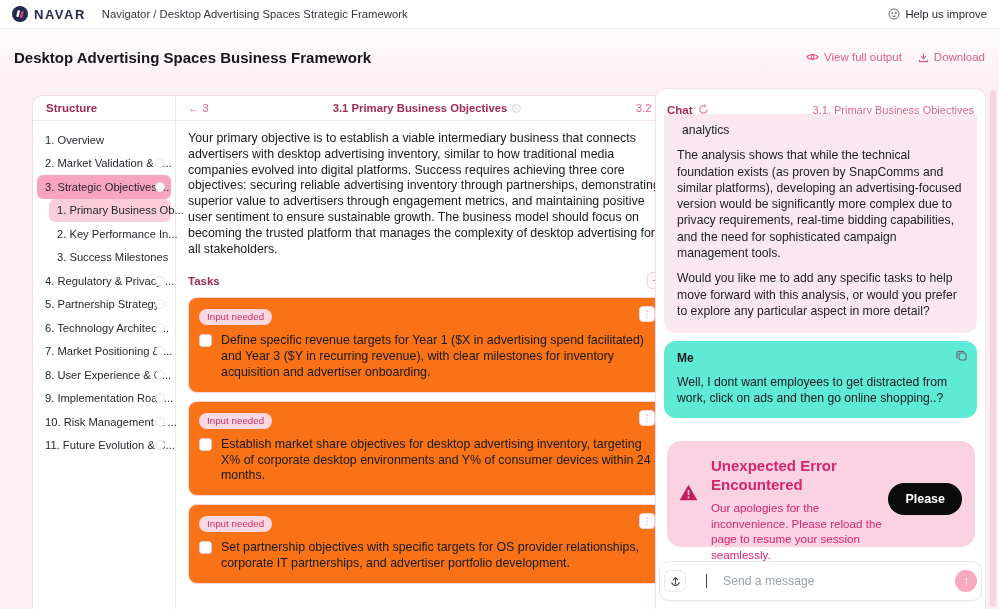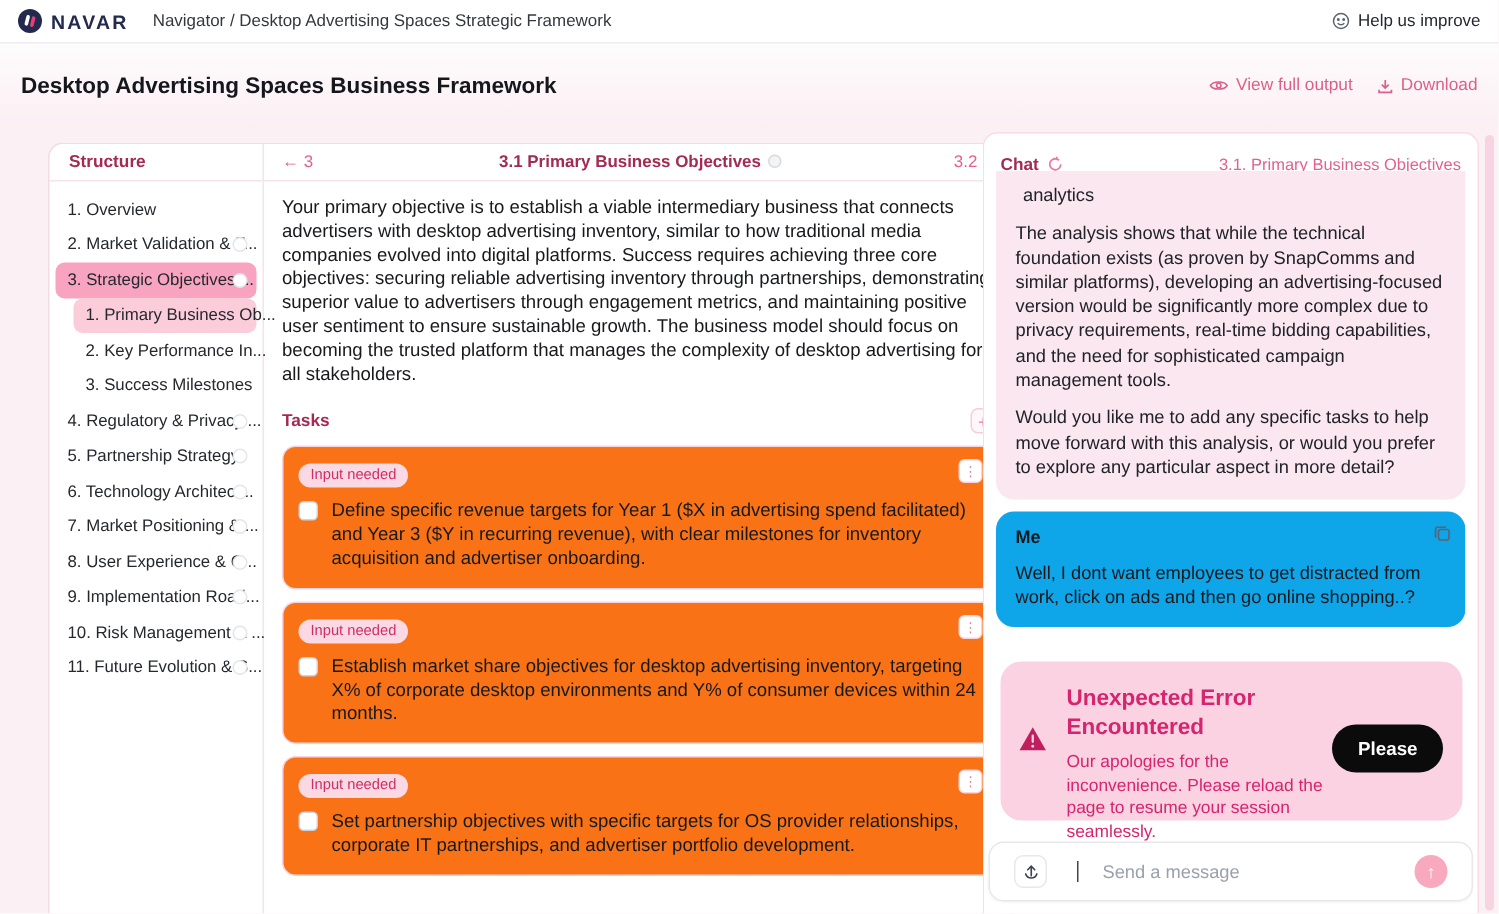--- a/index.html
+++ b/index.html
@@ -69,35 +69,35 @@
   .chat-card { position:absolute; left:655px; width:331px; top:88px; bottom:0; background:#fff;
                border:1px solid #f6dde6; border-bottom:none; border-radius:10px 10px 0 0; overflow:hidden; }
   .chat-header { height:41px; display:flex; align-items:center; justify-content:space-between; padding:0 11px; }
   .chat-title { color:#a32b52; font-weight:bold; font-size:11.5px; display:flex; align-items:center; gap:5px; }
   .chat-section { color:#e4618d; font-size:11px; }
   .chat-scroll { position:absolute; top:25px; left:8px; right:8px; bottom:48px; overflow:hidden; }
   .msg-assistant { background:#fbe7ef; border-radius:0 0 12px 12px; padding:8px 13px 14px;
                    font-size:12.2px; line-height:16.3px; color:#202329; }
   .msg-assistant .trunc { padding-left:5px; }
   .msg-assistant p { margin-top:9px; }
-  .msg-user { background:#0ea5e9; border-radius:12px; padding:9px 13px 12px; position:relative; margin-top:8px;
+  .msg-user { background:#5eead4; border-radius:12px; padding:9px 13px 12px; position:relative; margin-top:8px;
               font-size:12.2px; line-height:16.3px; }
   .msg-author { font-weight:bold; font-size:12px; margin-bottom:7px; }
   .copy-btn { position:absolute; top:8px; right:9px; cursor:pointer; }
   .error-card { position:absolute; left:11px; right:10px; top:352px; height:106px; background:#fad2e2;
                 border-radius:14px; padding:15px 13px 12px 12px; }
   .error-flex { display:flex; gap:8px; }
   .warn-wrap { width:24px; padding-top:28px; flex-shrink:0; }
   .error-title { font-size:15px; font-weight:bold; color:#d6246e; line-height:19px; width:175px; }
   .error-body { font-size:11.6px; color:#d6246e; line-height:15.5px; margin-top:6px; width:185px; }
   .reload-btn { position:absolute; right:13px; top:42px; background:#0b0b0c; color:#fff; border:none;
                 border-radius:999px; padding:9px 17px; font-size:12.5px; font-weight:bold; cursor:pointer; }
   .chat-input { position:absolute; left:3px; right:3px; bottom:8px; height:40px; background:#fff;
                 border:1px solid #e6e8ec; border-radius:10px; display:flex; align-items:center;
-                padding:0 16px; gap:20px; box-shadow:0 1px 2px rgba(0,0,0,.04); }
+                padding:0 4px; gap:20px; box-shadow:0 1px 2px rgba(0,0,0,.04); }
   .upload-btn { width:22px; height:22px; border:1px solid #e6e8ec; border-radius:6px; display:flex;
                 align-items:center; justify-content:center; background:#fff; cursor:pointer; flex-shrink:0; }
   .caret { width:1px; height:14px; background:#444; margin-right:-4px; }
   .msg-input { flex:1; border:none; outline:none; font-size:12.2px; color:#15171c; background:transparent; }
   .msg-input::placeholder { color:#9aa1ac; }
   .send-btn { width:22px; height:22px; border-radius:50%; background:#f8a9be; color:#fff; font-size:12px;
               line-height:21px; text-align:center; border:none; cursor:pointer; flex-shrink:0; }
   .page-scrollbar { position:absolute; right:3px; top:90px; bottom:2px; width:6px; background:#f8d3e1;
                     border-radius:3px; cursor:pointer; }
 </style>

